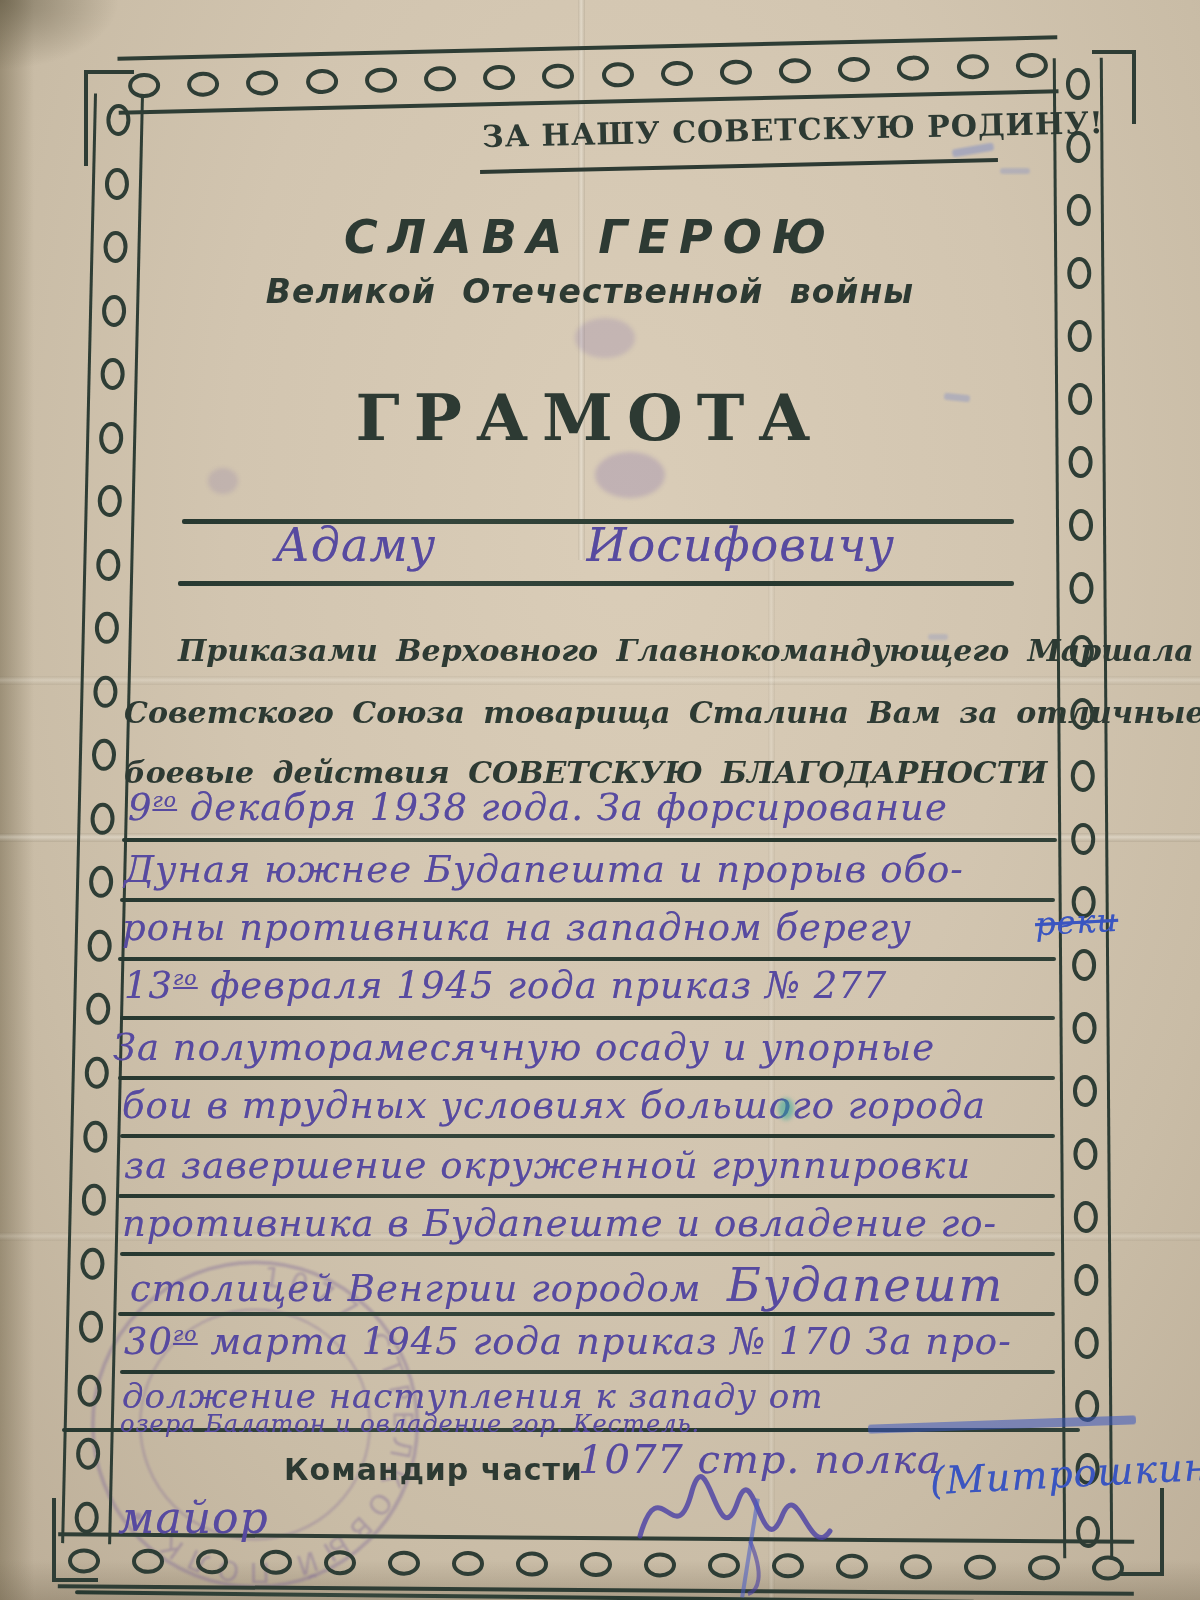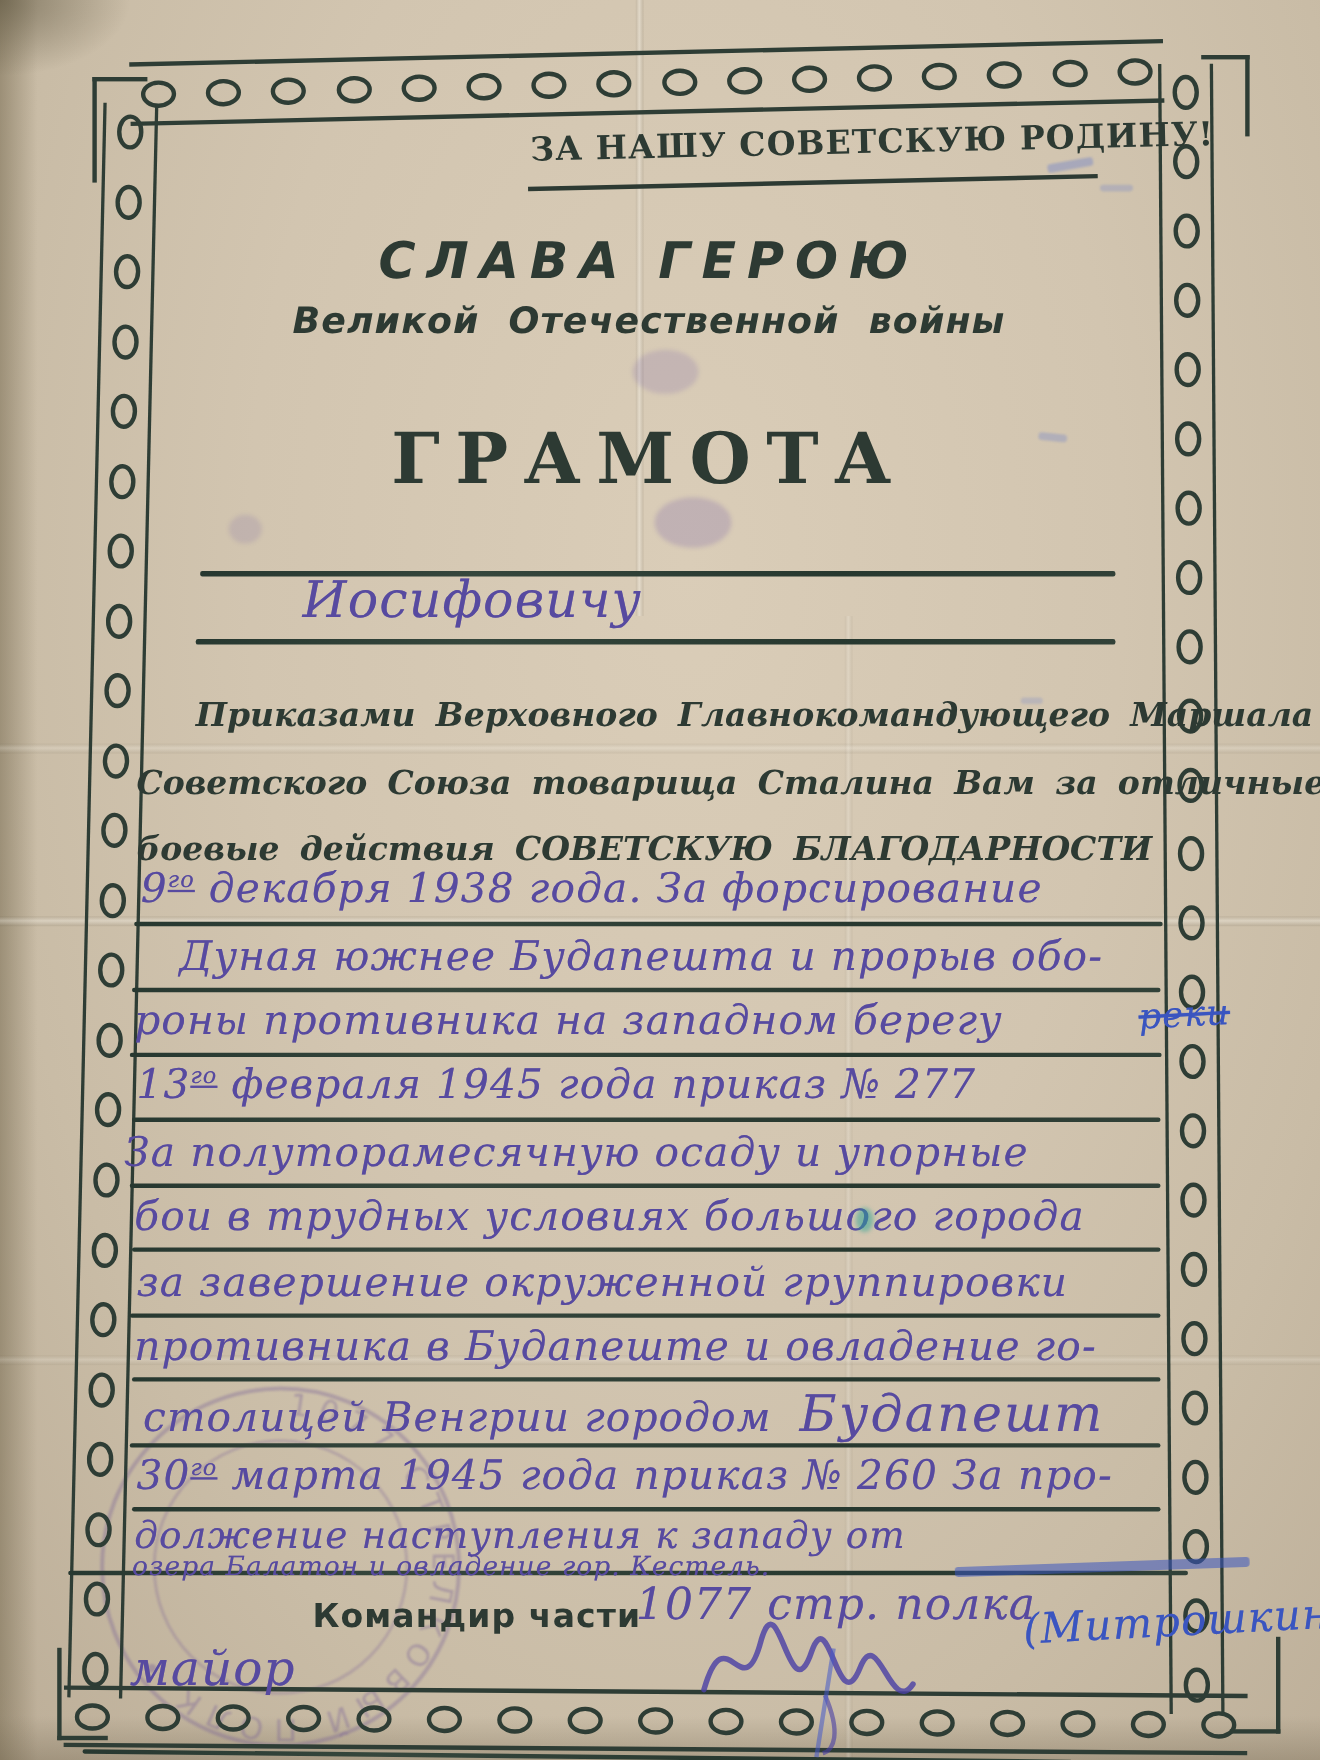--- a/index.html
+++ b/index.html
@@ -174,20 +174,21 @@
   <div class="abs corner" style="left:1118px;top:1488px;width:42px;height:84px;border-width:0 4px 4px 0;"></div>
 
   <div class="abs print slogan" style="left:482px;top:112px;">ЗА НАШУ СОВЕТСКУЮ РОДИНУ!</div>
   <div class="abs slogan-rule" style="left:480px;top:164px;width:518px;"></div>
   <div class="abs print head1" style="left:120px;top:210px;width:940px;">СЛАВА ГЕРОЮ</div>
   <div class="abs print gramota" style="left:120px;top:380px;width:940px;">ГРАМОТА</div>
   <div class="abs print head2" style="left:120px;top:272px;width:940px;">Великой Отечественной войны</div>
 
   <div class="abs rule thick" style="left:182px;top:519px;width:832px;"></div>
   <div class="abs hw" style="left:275px;top:518px;width:620px;display:flex;justify-content:space-between;font-size:46px;">
+    <span>Адаму</span>
     <span>Иосифовичу</span>
   </div>
   <div class="abs rule thick" style="left:178px;top:581px;width:836px;"></div>
 
   <div class="abs print para" style="left:178px;top:636px;">Приказами Верховного Главнокомандующего Маршала</div>
   <div class="abs print para" style="left:124px;top:698px;">Советского Союза товарища Сталина Вам за отличные</div>
   <div class="abs print para" style="left:124px;top:758px;">боевые действия СОВЕТСКУЮ БЛАГОДАРНОСТИ</div>
 
   <div class="abs rule" style="left:122px;top:838px;width:935px;"></div>
   <div class="abs rule" style="left:120px;top:898px;width:935px;"></div>
@@ -195,30 +196,30 @@
   <div class="abs rule" style="left:120px;top:1016px;width:935px;"></div>
   <div class="abs rule" style="left:118px;top:1076px;width:937px;"></div>
   <div class="abs rule" style="left:120px;top:1134px;width:935px;"></div>
   <div class="abs rule" style="left:118px;top:1194px;width:937px;"></div>
   <div class="abs rule" style="left:120px;top:1252px;width:935px;"></div>
   <div class="abs rule" style="left:118px;top:1312px;width:937px;"></div>
   <div class="abs rule" style="left:120px;top:1370px;width:935px;"></div>
   <div class="abs rule" style="left:62px;top:1428px;width:1018px;"></div>
 
   <div class="abs hw" style="left:128px;top:786px;"><span>9</span><sup>го</sup><span> декабря 1938 года. За форсирование</span></div>
-  <div class="abs hw" style="left:124px;top:848px;padding-left:39px;">Дуная южнее Будапешта и прорыв обо-</div>
+  <div class="abs hw" style="left:124px;top:848px;">Дуная южнее Будапешта и прорыв обо-</div>
   <div class="abs hw" style="left:122px;top:906px;">роны противника на западном берегу</div>
   <div class="abs hw hw-blue strike" style="left:1035px;top:903px;font-size:32px;transform:rotate(-3deg);">реки</div>
   <div class="abs hw" style="left:124px;top:964px;"><span>13</span><sup>го</sup><span> февраля 1945 года приказ № 277</span></div>
   <div class="abs hw" style="left:113px;top:1026px;font-style:italic;">За полуторамесячную осаду и упорные</div>
   <div class="abs hw" style="left:122px;top:1084px;">бои в трудных условиях большого города</div>
   <div class="abs hw" style="left:124px;top:1144px;">за завершение окруженной группировки</div>
   <div class="abs hw" style="left:122px;top:1202px;">противника в Будапеште и овладение го-</div>
   <div class="abs hw" style="left:130px;top:1258px;"><span>столицей Венгрии городом</span>&nbsp;&nbsp;<span class="big-city">Будапешт</span></div>
-  <div class="abs hw" style="left:124px;top:1320px;"><span>30</span><sup>го</sup><span> марта 1945 года приказ № 260 За про-</span></div>
+  <div class="abs hw" style="left:124px;top:1320px;"><span>30</span><sup>го</sup><span> марта 1945 года приказ № 170 За про-</span></div>
   <div class="abs hw" style="left:122px;top:1376px;font-size:34px;">должение наступления к западу от</div>
   <div class="abs hw" style="left:120px;top:1410px;font-size:24px;">озера Балатон и овладение гор. Кестель.</div>
   <div class="abs blue-strike" style="left:868px;top:1420px;width:268px;height:9px;transform:rotate(-2deg);"></div>
 
   <div class="abs print cmdr" style="left:284px;top:1452px;">Командир части</div>
   <div class="abs hw" style="left:578px;top:1436px;font-size:40px;">1077 стр. полка</div>
   <div class="abs hw" style="left:118px;top:1492px;font-size:44px;">майор</div>
   <svg class="abs" style="left:630px;top:1446px;" width="290" height="150" viewBox="0 0 290 150">
     <path d="M10,90 C30,20 45,110 62,45 C78,-10 88,115 108,55 C124,10 132,120 152,70 C168,30 180,115 200,85" fill="none" stroke="rgba(72,62,165,.8)" stroke-width="5" stroke-linecap="round"></path>
     <path d="M120,95 C135,130 128,145 118,148" fill="none" stroke="rgba(72,62,165,.6)" stroke-width="4"></path>

